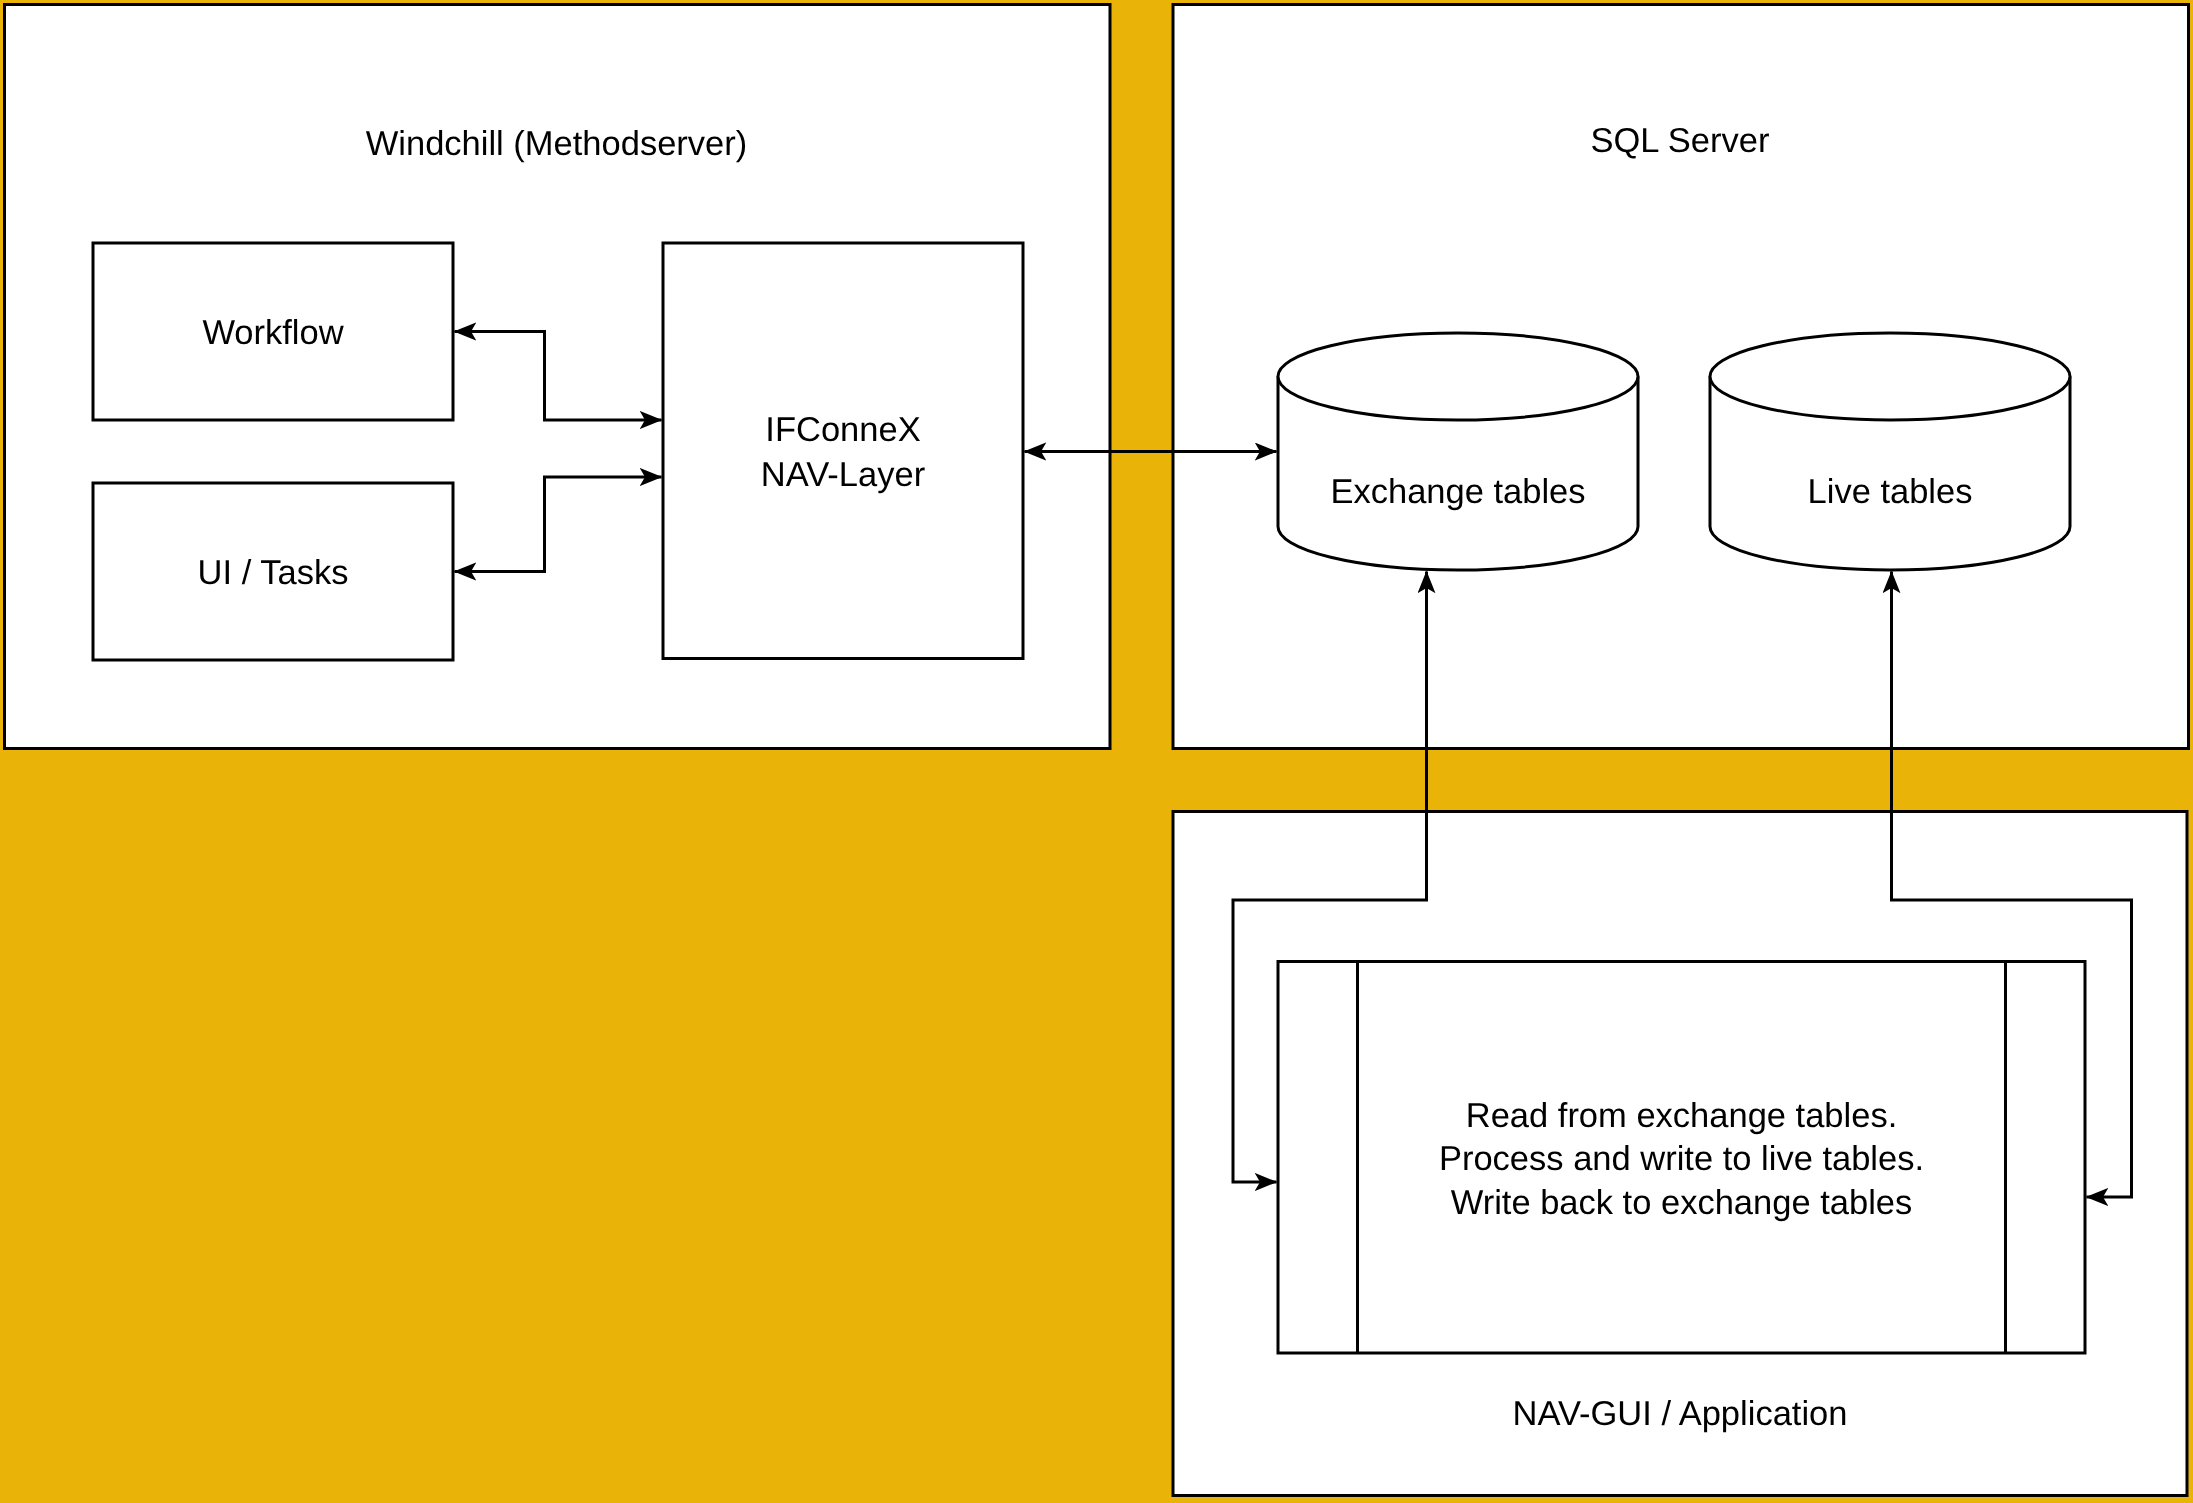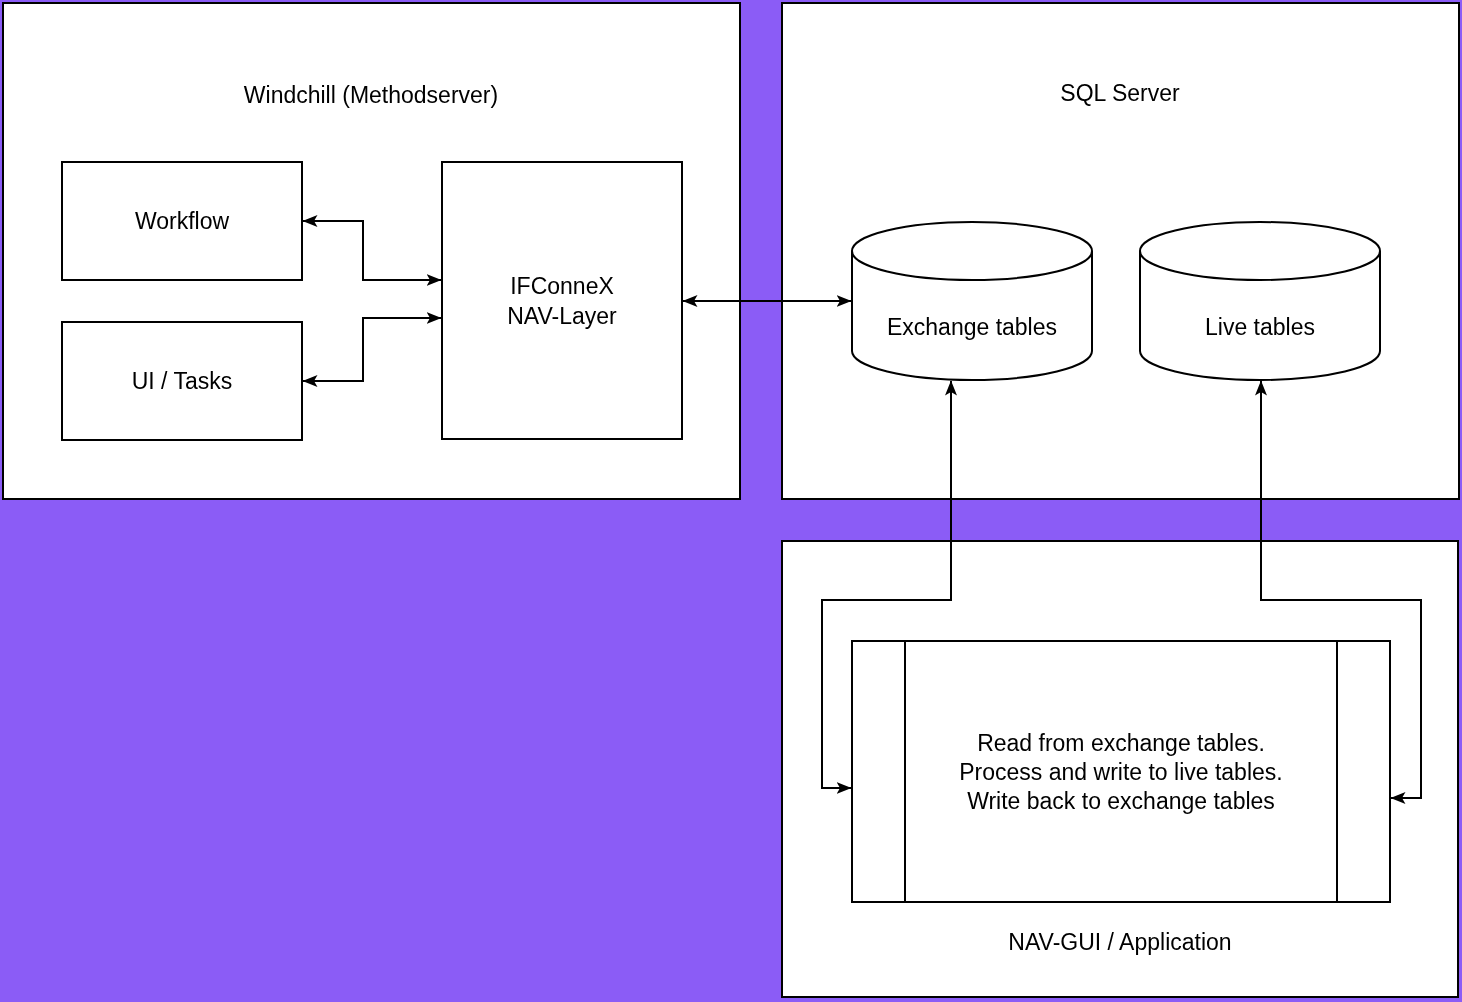--- a/index.html
+++ b/index.html
@@ -4,21 +4,21 @@
 <style>
   html, body {
     margin: 0;
     padding: 0;
     background: #ffffff;
   }
   #canvas {
     position: relative;
     width: 1462px;
     height: 1002px;
-    background: #8b5cf6;
+    background: #eab308;
     font-family: "Liberation Sans", sans-serif;
   }
   svg {
     display: block;
   }
   .shape {
     fill: #ffffff;
     stroke: #000000;
     stroke-width: 2;
   }

